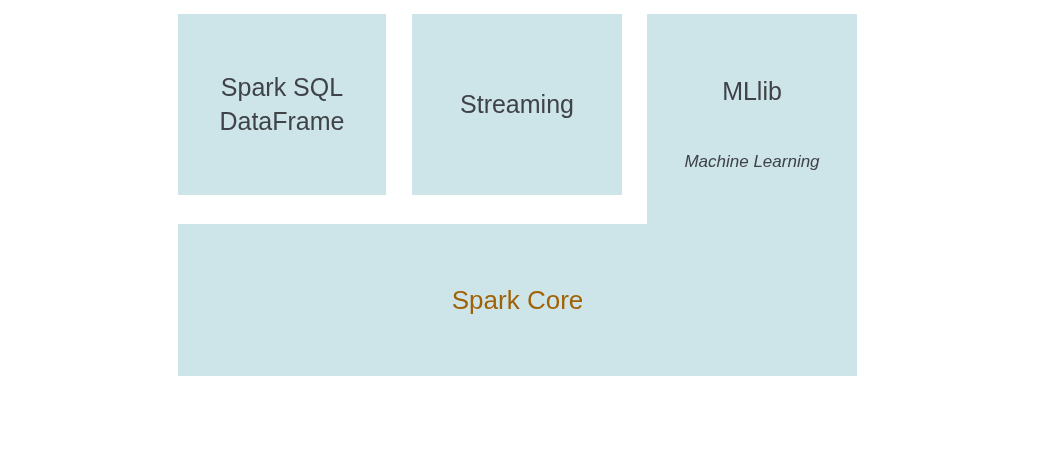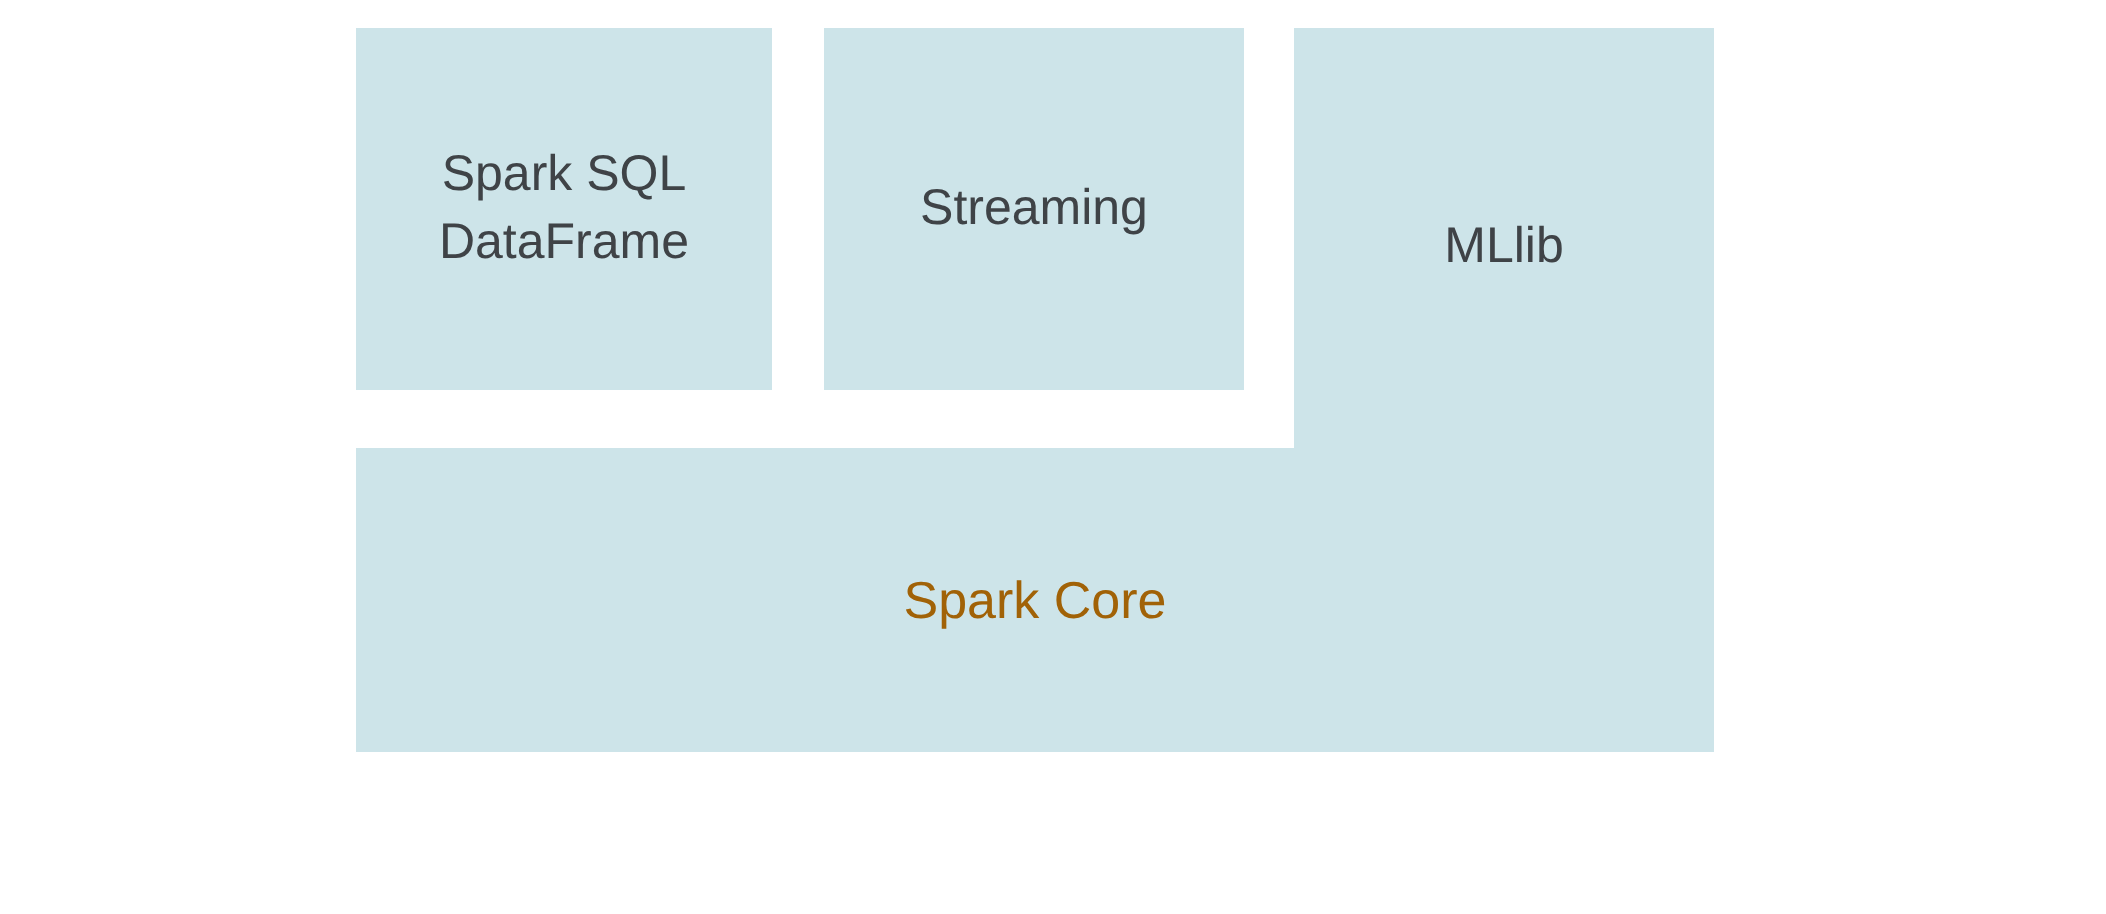--- a/index.html
+++ b/index.html
@@ -76,19 +76,20 @@
     <div class="box-label">Spark SQL
 DataFrame</div>
   </div>
 
   <div class="box box-streaming">
     <div class="box-label">Streaming</div>
   </div>
 
   <div class="box box-mllib">
     <div class="box-label">MLlib</div>
+    <div class="box-sublabel">Machine Learning</div>
   </div>
 
   <div class="box box-spark-core">
     <div class="core-label">Spark Core</div>
   </div>
 
 </div>
 
 </body></html>

